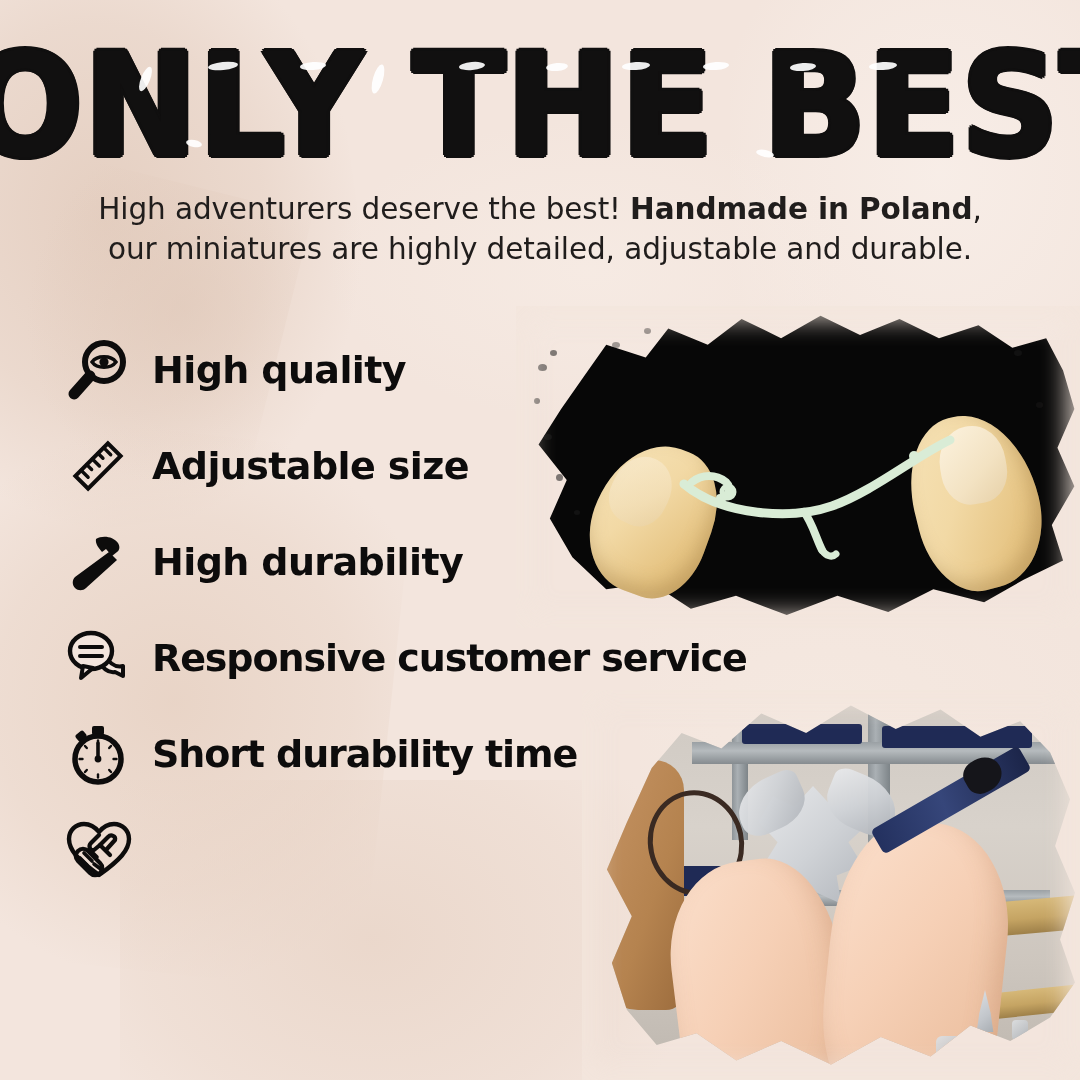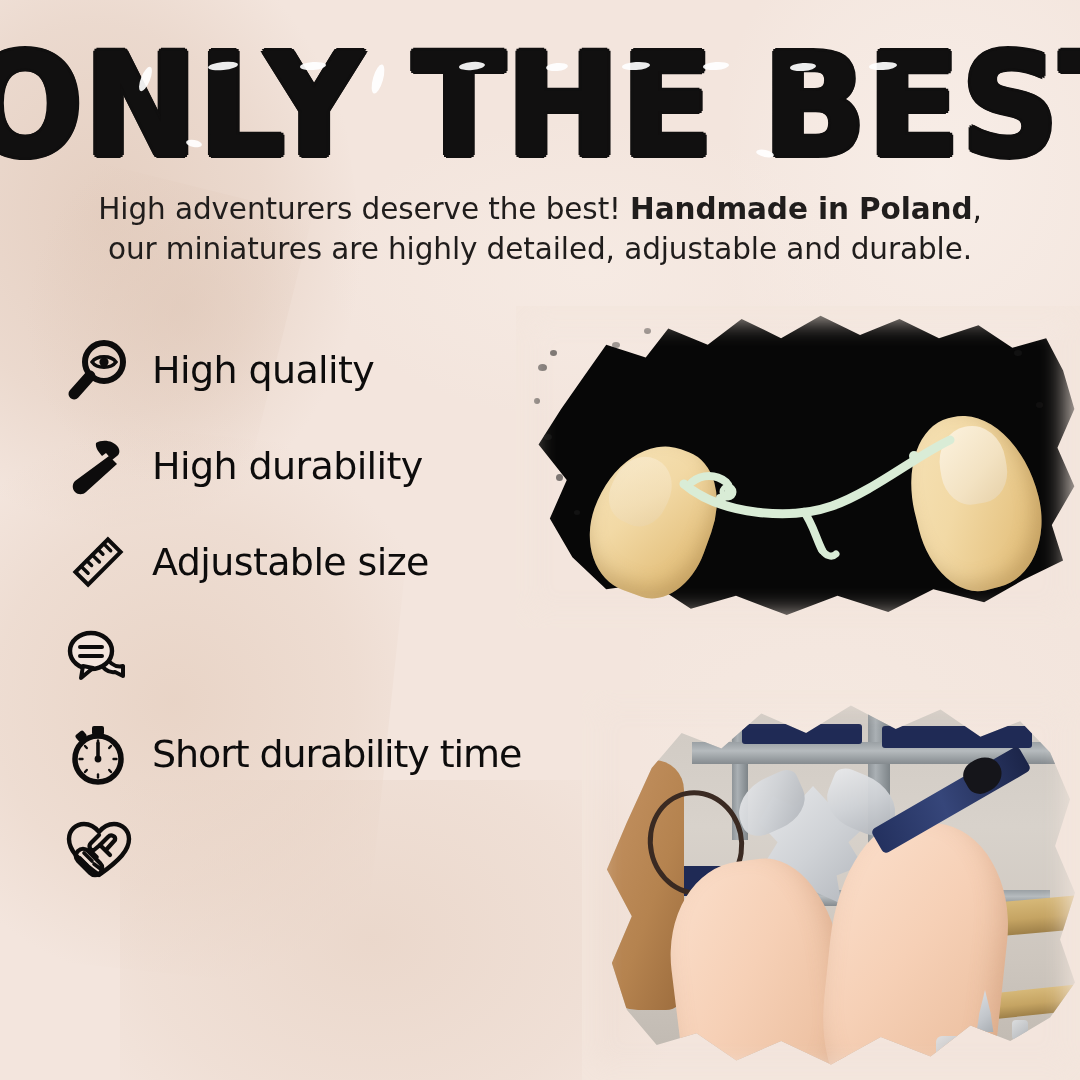--- a/index.html
+++ b/index.html
@@ -119,21 +119,21 @@
   .feature-icon {
     width: 86px;
     flex: 0 0 86px;
     display: flex;
     align-items: center;
     justify-content: flex-start;
     padding-left: 4px;
   }
   .feature-label {
     font-family: "DejaVu Sans", sans-serif;
-    font-weight: 400;
+    font-weight: 700;
     font-size: 38px;
     color: #0d0c0c;
     letter-spacing: -0.6px;
     white-space: nowrap;
   }
   .feature-row:nth-child(4) .feature-label,
   .feature-row:nth-child(5) .feature-label { letter-spacing: -1.1px; }
 
   
   .photo {
@@ -314,48 +314,49 @@
           <path d="M26 24 C31 17, 45 17, 50 24 C45 31, 31 31, 26 24 Z" fill="none" stroke="#0d0c0c" stroke-width="3.4"></path>
           <circle cx="38" cy="24" r="4.6" fill="#0d0c0c"></circle>
         </svg>
       </div>
       <div class="feature-label">High quality</div>
     </div>
 
     <div class="feature-row">
       <div class="feature-icon">
         <svg width="64" height="64" viewBox="0 0 64 64">
-          <path d="M30 9 C36 5, 47 6, 52 13 C54 16, 54 20, 51 22 L46 26 L40 19 L36 22 C33 18, 29 14, 30 9 Z" fill="#0d0c0c"></path>
-          <path d="M43 22 L51 30 L20 58 C17 61, 12 61, 9 58 C6 55, 6 50, 9 47 Z" fill="#0d0c0c"></path>
-        </svg>
-      </div>
-      <div class="feature-label">High durability</div>
-    </div>
-
-    <div class="feature-row">
-      <div class="feature-icon">
-        <svg width="64" height="64" viewBox="0 0 64 64">
           <g transform="rotate(-45 32 32)">
             <rect x="9" y="23" width="46" height="18" fill="none" stroke="#0d0c0c" stroke-width="4"></rect>
             <path d="M17 23 L17 33 M25 23 L25 30 M33 23 L33 33 M41 23 L41 30 M49 23 L49 33" stroke="#0d0c0c" stroke-width="3.4" stroke-linecap="round"></path>
           </g>
         </svg>
       </div>
       <div class="feature-label">Adjustable size</div>
+    </div>
+
+    <div class="feature-row">
+      <div class="feature-icon">
+        <svg width="64" height="64" viewBox="0 0 64 64">
+          <path d="M30 9 C36 5, 47 6, 52 13 C54 16, 54 20, 51 22 L46 26 L40 19 L36 22 C33 18, 29 14, 30 9 Z" fill="#0d0c0c"></path>
+          <path d="M43 22 L51 30 L20 58 C17 61, 12 61, 9 58 C6 55, 6 50, 9 47 Z" fill="#0d0c0c"></path>
+        </svg>
+      </div>
+      <div class="feature-label">High durability</div>
     </div>
 
     <div class="feature-row">
       <div class="feature-icon">
         <svg width="64" height="64" viewBox="0 0 64 64">
           <path d="M40 26 C40 36, 49 42, 57 40 L57 50 L49 46 C42 47, 35 42, 35 34 Z" fill="#f3e5dd" stroke="#0d0c0c" stroke-width="4" stroke-linejoin="round"></path>
           <ellipse cx="25" cy="25" rx="21" ry="18" fill="#f3e5dd" stroke="#0d0c0c" stroke-width="4.4"></ellipse>
           <path d="M17 40 L15 52 L27 42 Z" fill="#f3e5dd" stroke="#0d0c0c" stroke-width="4" stroke-linejoin="round"></path>
           <path d="M14 21 L36 21 M14 30 L36 30" stroke="#0d0c0c" stroke-width="4" stroke-linecap="round"></path>
         </svg>
       </div>
+      <div class="feature-label">Responsive customer service</div>
     </div>
 
     <div class="feature-row">
       <div class="feature-icon">
         <svg width="64" height="64" viewBox="0 0 64 64">
           <rect x="26" y="4" width="12" height="9" rx="2" fill="#0d0c0c"></rect>
           <rect x="10" y="10" width="10" height="8" rx="2" fill="#0d0c0c" transform="rotate(-40 15 14)"></rect>
           <circle cx="32" cy="37" r="23" fill="none" stroke="#0d0c0c" stroke-width="5.5"></circle>
           <path d="M32 21 L32 37" stroke="#0d0c0c" stroke-width="3.6" stroke-linecap="round"></path>
           <circle cx="32" cy="37" r="3.4" fill="#0d0c0c"></circle>

